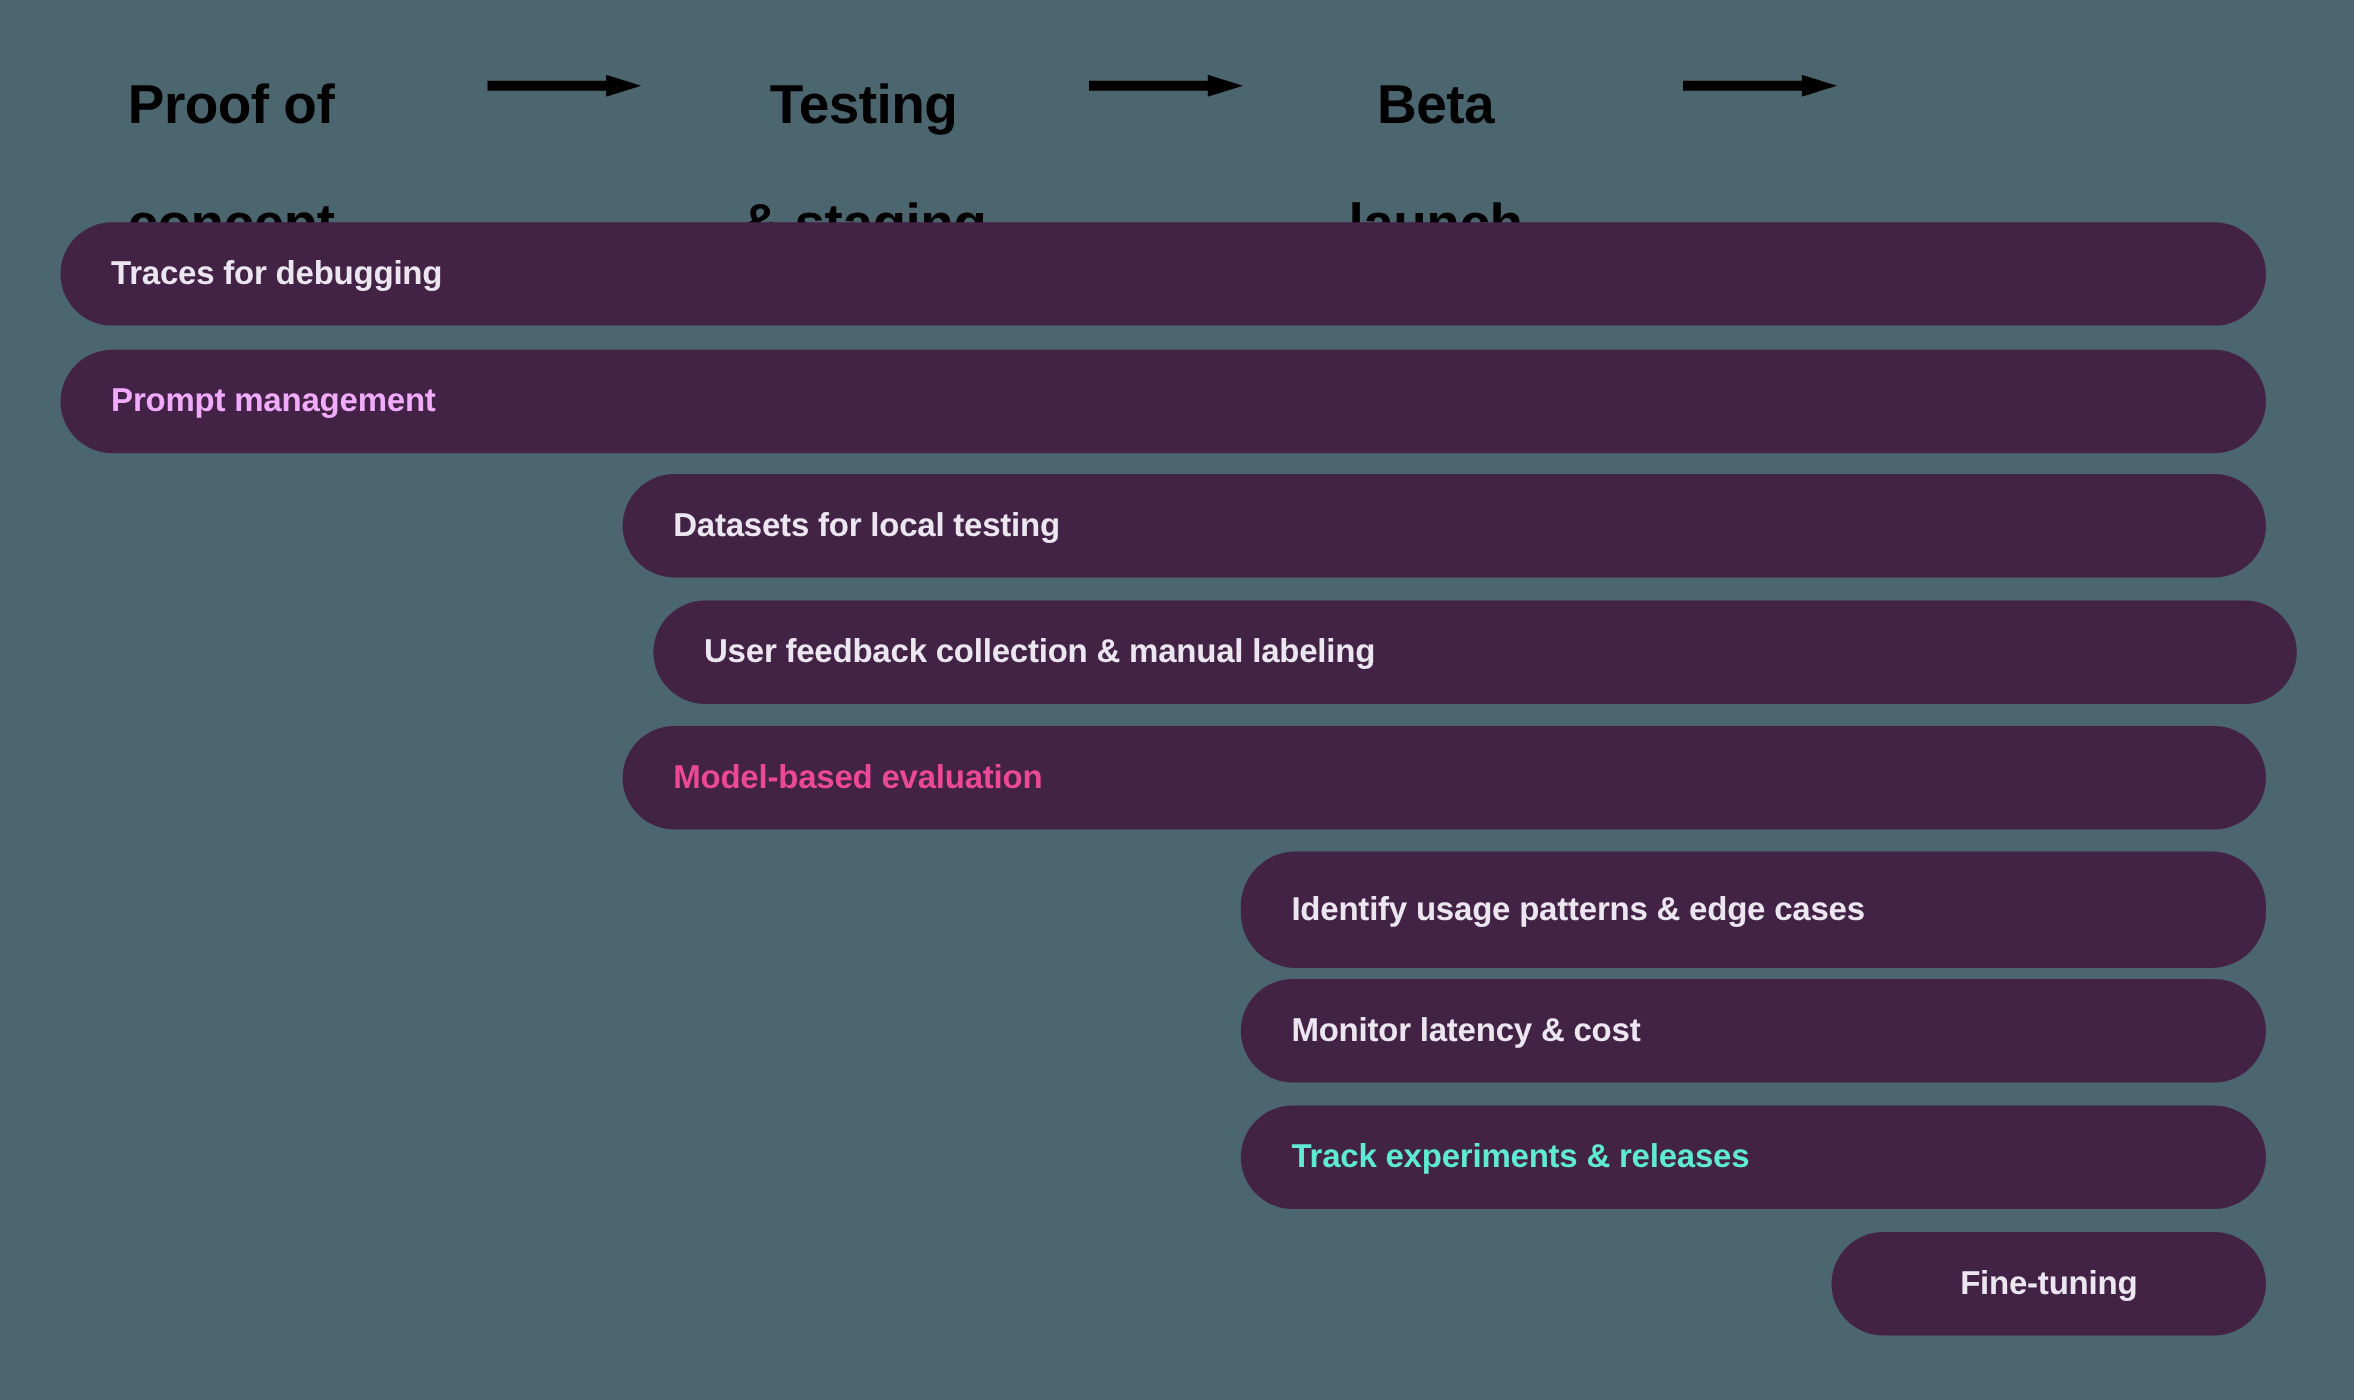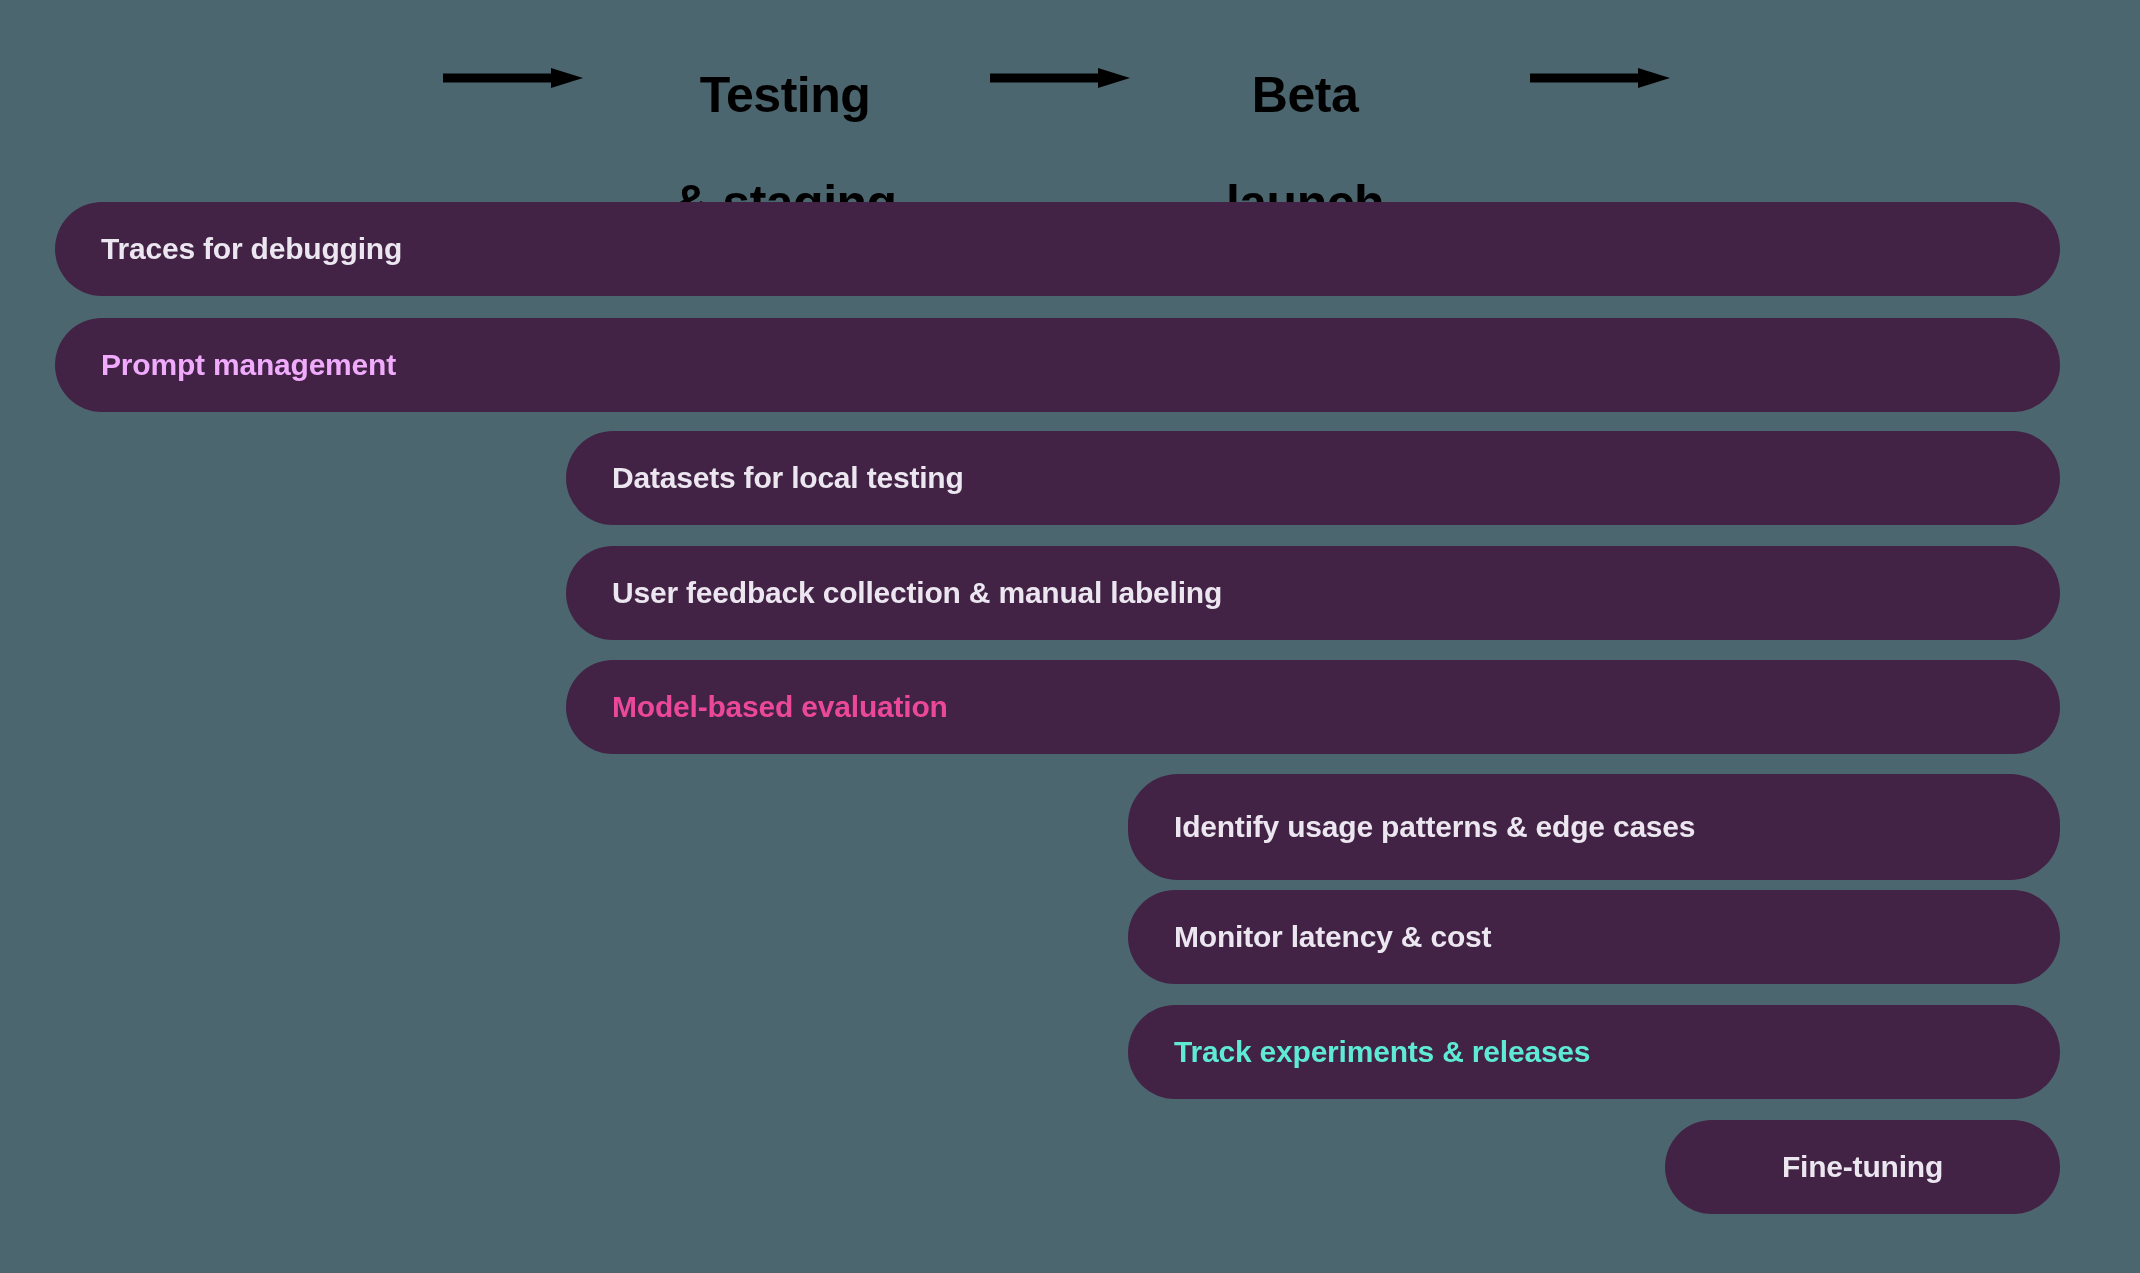--- a/index.html
+++ b/index.html
@@ -82,20 +82,24 @@
     padding: 0 46px;
   }
 </style>
 </head>
 <body>
 
 <div id="canvas">
 
   <div class="stage-row">
 
+    <div class="stage-label stage-0">
+      <span class="ln">Proof of</span>
+      <span class="ln">concept</span>
+    </div>
 
     <div class="arrow arrow-0">
       <svg width="140" height="20" viewBox="0 0 140 20" aria-hidden="true">
         <line x1="0" y1="10" x2="112" y2="10" stroke="#000000" stroke-width="9"></line>
         <polygon points="108,0 140,10 108,20" fill="#000000"></polygon>
       </svg>
     </div>
 
     <div class="stage-label stage-1">
       <span class="ln">Testing</span>
@@ -127,21 +131,21 @@
   <div id="bars-layer">
       <div class="bar align-left" style="left: 55px; top: 202px; width: 2005px; height: 94px; background: rgb(66, 34, 69);">
         <span class="bar-label" style="color: rgb(235, 230, 239);">Traces for debugging</span>
       </div>
       <div class="bar align-left" style="left: 55px; top: 318px; width: 2005px; height: 94px; background: rgb(66, 34, 69);">
         <span class="bar-label" style="color: #f0abfc;">Prompt management</span>
       </div>
       <div class="bar align-left" style="left: 566px; top: 431px; width: 1494px; height: 94px; background: rgb(66, 34, 69);">
         <span class="bar-label" style="color: rgb(235, 230, 239);">Datasets for local testing</span>
       </div>
-      <div class="bar align-left" style="left: 566px; top: 546px; width: 1494px; height: 94px; background: rgb(66, 34, 69);">
+      <div class="bar align-left" style="left: 594px; top: 546px; width: 1494px; height: 94px; background: rgb(66, 34, 69);">
         <span class="bar-label" style="color: rgb(235, 230, 239);">User feedback collection &amp; manual labeling</span>
       </div>
       <div class="bar align-left" style="left: 566px; top: 660px; width: 1494px; height: 94px; background: rgb(66, 34, 69);">
         <span class="bar-label" style="color: #ec4899;">Model-based evaluation</span>
       </div>
       <div class="bar align-left" style="left: 1128px; top: 774px; width: 932px; height: 106px; background: rgb(66, 34, 69);">
         <span class="bar-label" style="color: rgb(235, 230, 239);">Identify usage patterns &amp; edge cases</span>
       </div>
       <div class="bar align-left" style="left: 1128px; top: 890px; width: 932px; height: 94px; background: rgb(66, 34, 69);">
         <span class="bar-label" style="color: rgb(235, 230, 239);">Monitor latency &amp; cost</span>

